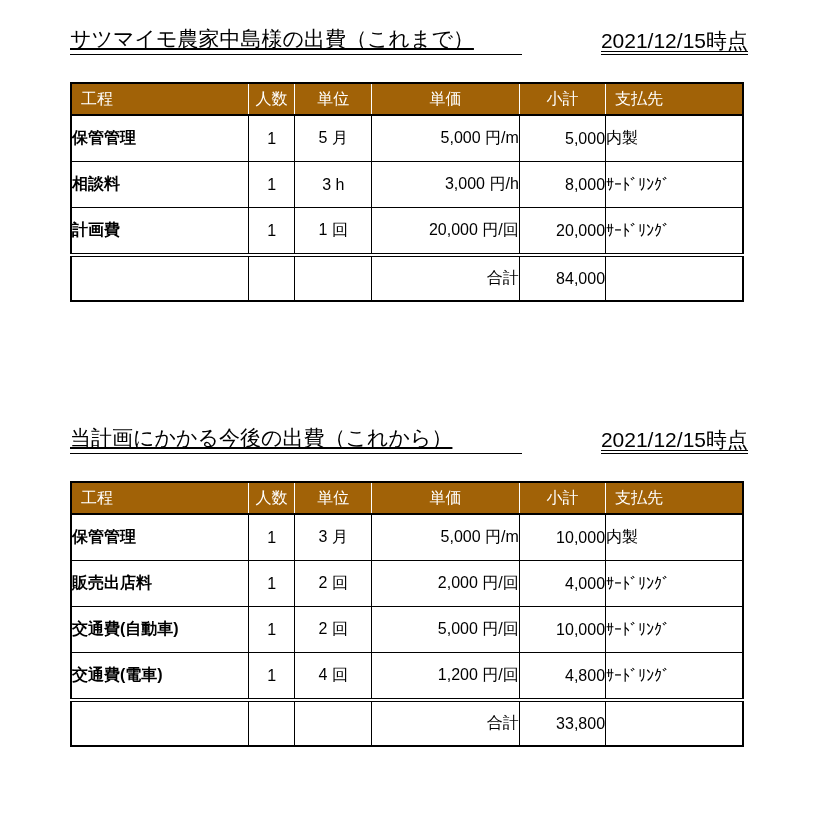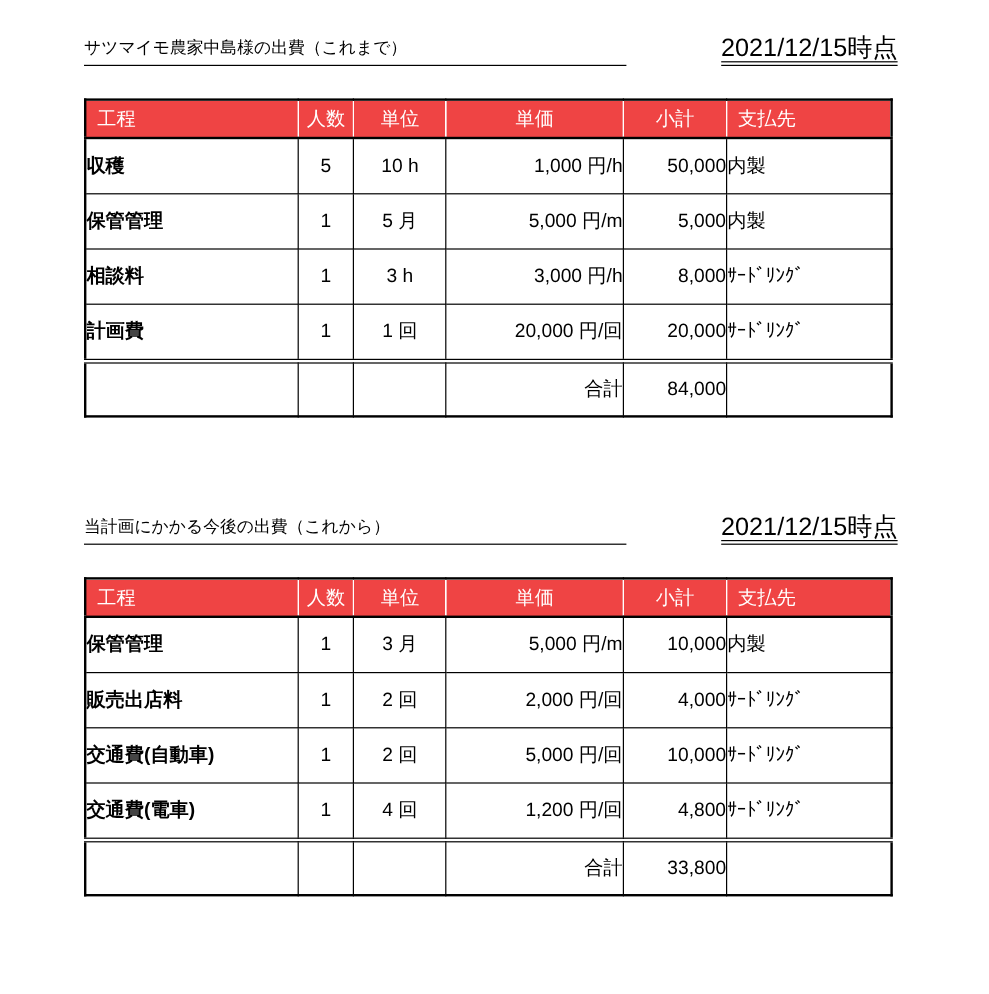--- a/index.html
+++ b/index.html
@@ -6,35 +6,35 @@
   body{
     width:824px;height:828px;position:relative;overflow:hidden;
     background:#ffffff;color:#000000;
     font-family:"Liberation Sans","DejaVu Sans",sans-serif;
   }
   .section{position:absolute;left:70px;width:678px;}
   #sec0{top:28px;}
   #sec1{top:416px;margin-top:11px;}
   .sec-head{display:flex;justify-content:space-between;align-items:flex-end;}
   .sec-title{
-    font-size:14px;line-height:22px;width:452px;
+    font-size:21px;line-height:22px;width:452px;
     border-bottom:1.5px solid #000;padding-bottom:4px;
-    white-space:nowrap;overflow:hidden;
+    white-space:nowrap;overflow:hidden;text-decoration:underline;
   }
   .sec-date{
     font-size:21px;line-height:19px;
     border-bottom:4px double #000;padding-bottom:1px;
     white-space:nowrap;
   }
   table.expense{
     border-collapse:collapse;table-layout:fixed;width:674px;
     margin-top:27px;border:2px solid #000;
   }
   table.expense th{
-    background:#ef4444;color:#ffffff;font-weight:normal;font-size:16px;
+    background:#a16207;color:#ffffff;font-weight:normal;font-size:16px;
     height:30px;padding:0;text-align:center;
     border-left:1px solid #ffffff;overflow:hidden;white-space:nowrap;
   }
   table.expense th:first-child{border-left:none;}
   table.expense th.al{text-align:left;padding-left:9px;}
   table.expense thead tr{border-bottom:2px solid #000;}
   table.expense td{
     border:1px solid #000;font-size:16px;height:45px;padding:0;
     overflow:hidden;white-space:nowrap;
   }
@@ -68,28 +68,20 @@
         <tr>
           <th class="al">工程</th>
           <th>人数</th>
           <th>単位</th>
           <th>単価</th>
           <th>小計</th>
           <th class="al">支払先</th>
         </tr>
       </thead>
     <tbody>
-        <tr>
-          <td class="c-proc">収穫</td>
-          <td class="c-center">5</td>
-          <td class="c-center">10 h</td>
-          <td class="c-price c-right">1,000 円/h</td>
-          <td class="c-sub c-right">50,000</td>
-          <td class="c-payee">内製</td>
-        </tr>
         <tr>
           <td class="c-proc">保管管理</td>
           <td class="c-center">1</td>
           <td class="c-center">5 月</td>
           <td class="c-price c-right">5,000 円/m</td>
           <td class="c-sub c-right">5,000</td>
           <td class="c-payee">内製</td>
         </tr>
         <tr>
           <td class="c-proc">相談料</td>

